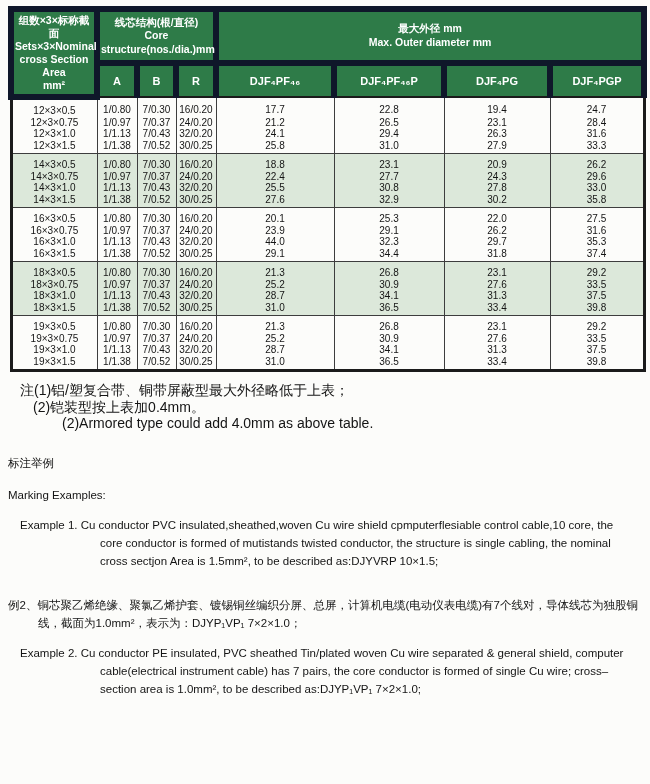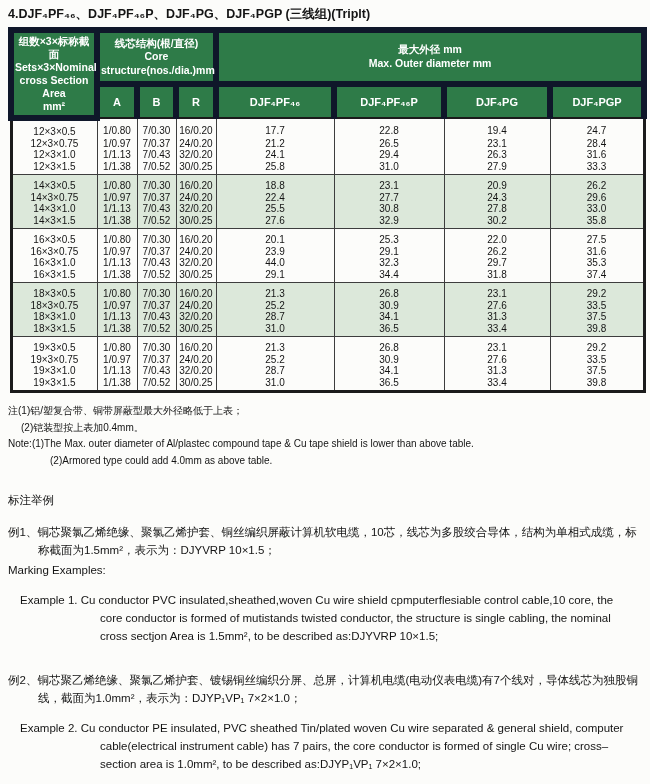--- a/index.html
+++ b/index.html
@@ -62,22 +62,22 @@
     text-align:center;
     font-size:10px;
     line-height:11.5px;
     padding:0;
   }
   table.spec tbody{border-bottom:1px solid var(--line);}
   table.spec tbody tr:first-child td{padding-top:5px;}
   table.spec tbody tr:last-child td{padding-bottom:2px;}
   table.spec tbody.shaded td{background:var(--shade);}
   .notes{
-    margin:10px 0 0 0;
-    font-size:10px;
+    margin:10px 0 0 12px;
+    font-size:14px;
     line-height:16.5px;
   }
   .notes .indent-zh{padding-left:13px;}
   .notes .indent-en{padding-left:42px;}
   .marking{
     margin-top:22px;
     font-size:11.5px;
     line-height:18px;
     width:636px;
   }
@@ -85,21 +85,20 @@
   .mk-heading-en{margin:1px 0 2px 0;}
   .hang-zh{padding-left:30px;text-indent:-30px;margin:0 0 2px 0;}
   .hang-en{padding-left:80px;text-indent:-80px;margin:12px;}
   .gap{height:14px;}
 </style>
 </head>
 <body>
 
 <div class="page">
 
-  <div class="doc-title">4.DJF₄PF₄₆、DJF₄PF₄₆P、DJF₄PG、DJF₄PGP  (三线组)(Triplt)</div>
 
   <table class="spec">
     <colgroup>
       <col style="width:86px">
         <col style="width:40px">
         <col style="width:39px">
         <col style="width:40px">
       <col style="width:118px">
         <col style="width:110px">
         <col style="width:106px">
@@ -334,27 +333,25 @@
           <td>36.5</td>
           <td>33.4</td>
           <td>39.8</td>
         </tr>
       </tbody>
     </table>
 
   <div class="notes">
     <div>注(1)铝/塑复合带、铜带屏蔽型最大外径略低于上表；</div>
     <div class="indent-zh">(2)铠装型按上表加0.4mm。</div>
-    <div>Note:(1)The Max. outer diameter of Al/plastec compound tape &amp; Cu tape shield is lower than above table.</div>
     <div class="indent-en">(2)Armored type could add 4.0mm as above table.</div>
   </div>
 
   <div class="marking">
     <div class="mk-heading">标注举例</div>
-    <div class="hang-zh">例1、铜芯聚氯乙烯绝缘、聚氯乙烯护套、铜丝编织屏蔽计算机软电缆，10芯，线芯为多股绞合导体，结构为单相式成缆，标称截面为1.5mm²，表示为：DJYVRP 10×1.5；</div>
     <div class="mk-heading-en">Marking Examples:</div>
     <div class="hang-en">Example 1. Cu conductor PVC insulated,sheathed,woven Cu wire shield cpmputerflesiable control cable,10 core, the core conductor is formed of mutistands twisted conductor, the structure is single cabling, the nominal cross sectjon Area is 1.5mm², to be described as:DJYVRP 10×1.5;</div>
     <div class="gap"></div>
     <div class="hang-zh">例2、铜芯聚乙烯绝缘、聚氯乙烯护套、镀锡铜丝编织分屏、总屏，计算机电缆(电动仪表电缆)有7个线对，导体线芯为独股铜线，截面为1.0mm²，表示为：DJYP₁VP₁ 7×2×1.0；</div>
     <div class="hang-en">Example 2. Cu conductor PE insulated, PVC sheathed Tin/plated woven Cu wire separated &amp; general shield, computer cable(electrical instrument cable) has 7 pairs, the core conductor is formed of single Cu wire; cross–section area is 1.0mm², to be described as:DJYP₁VP₁ 7×2×1.0;</div>
   </div>
 
 </div>
 
 </body></html>

